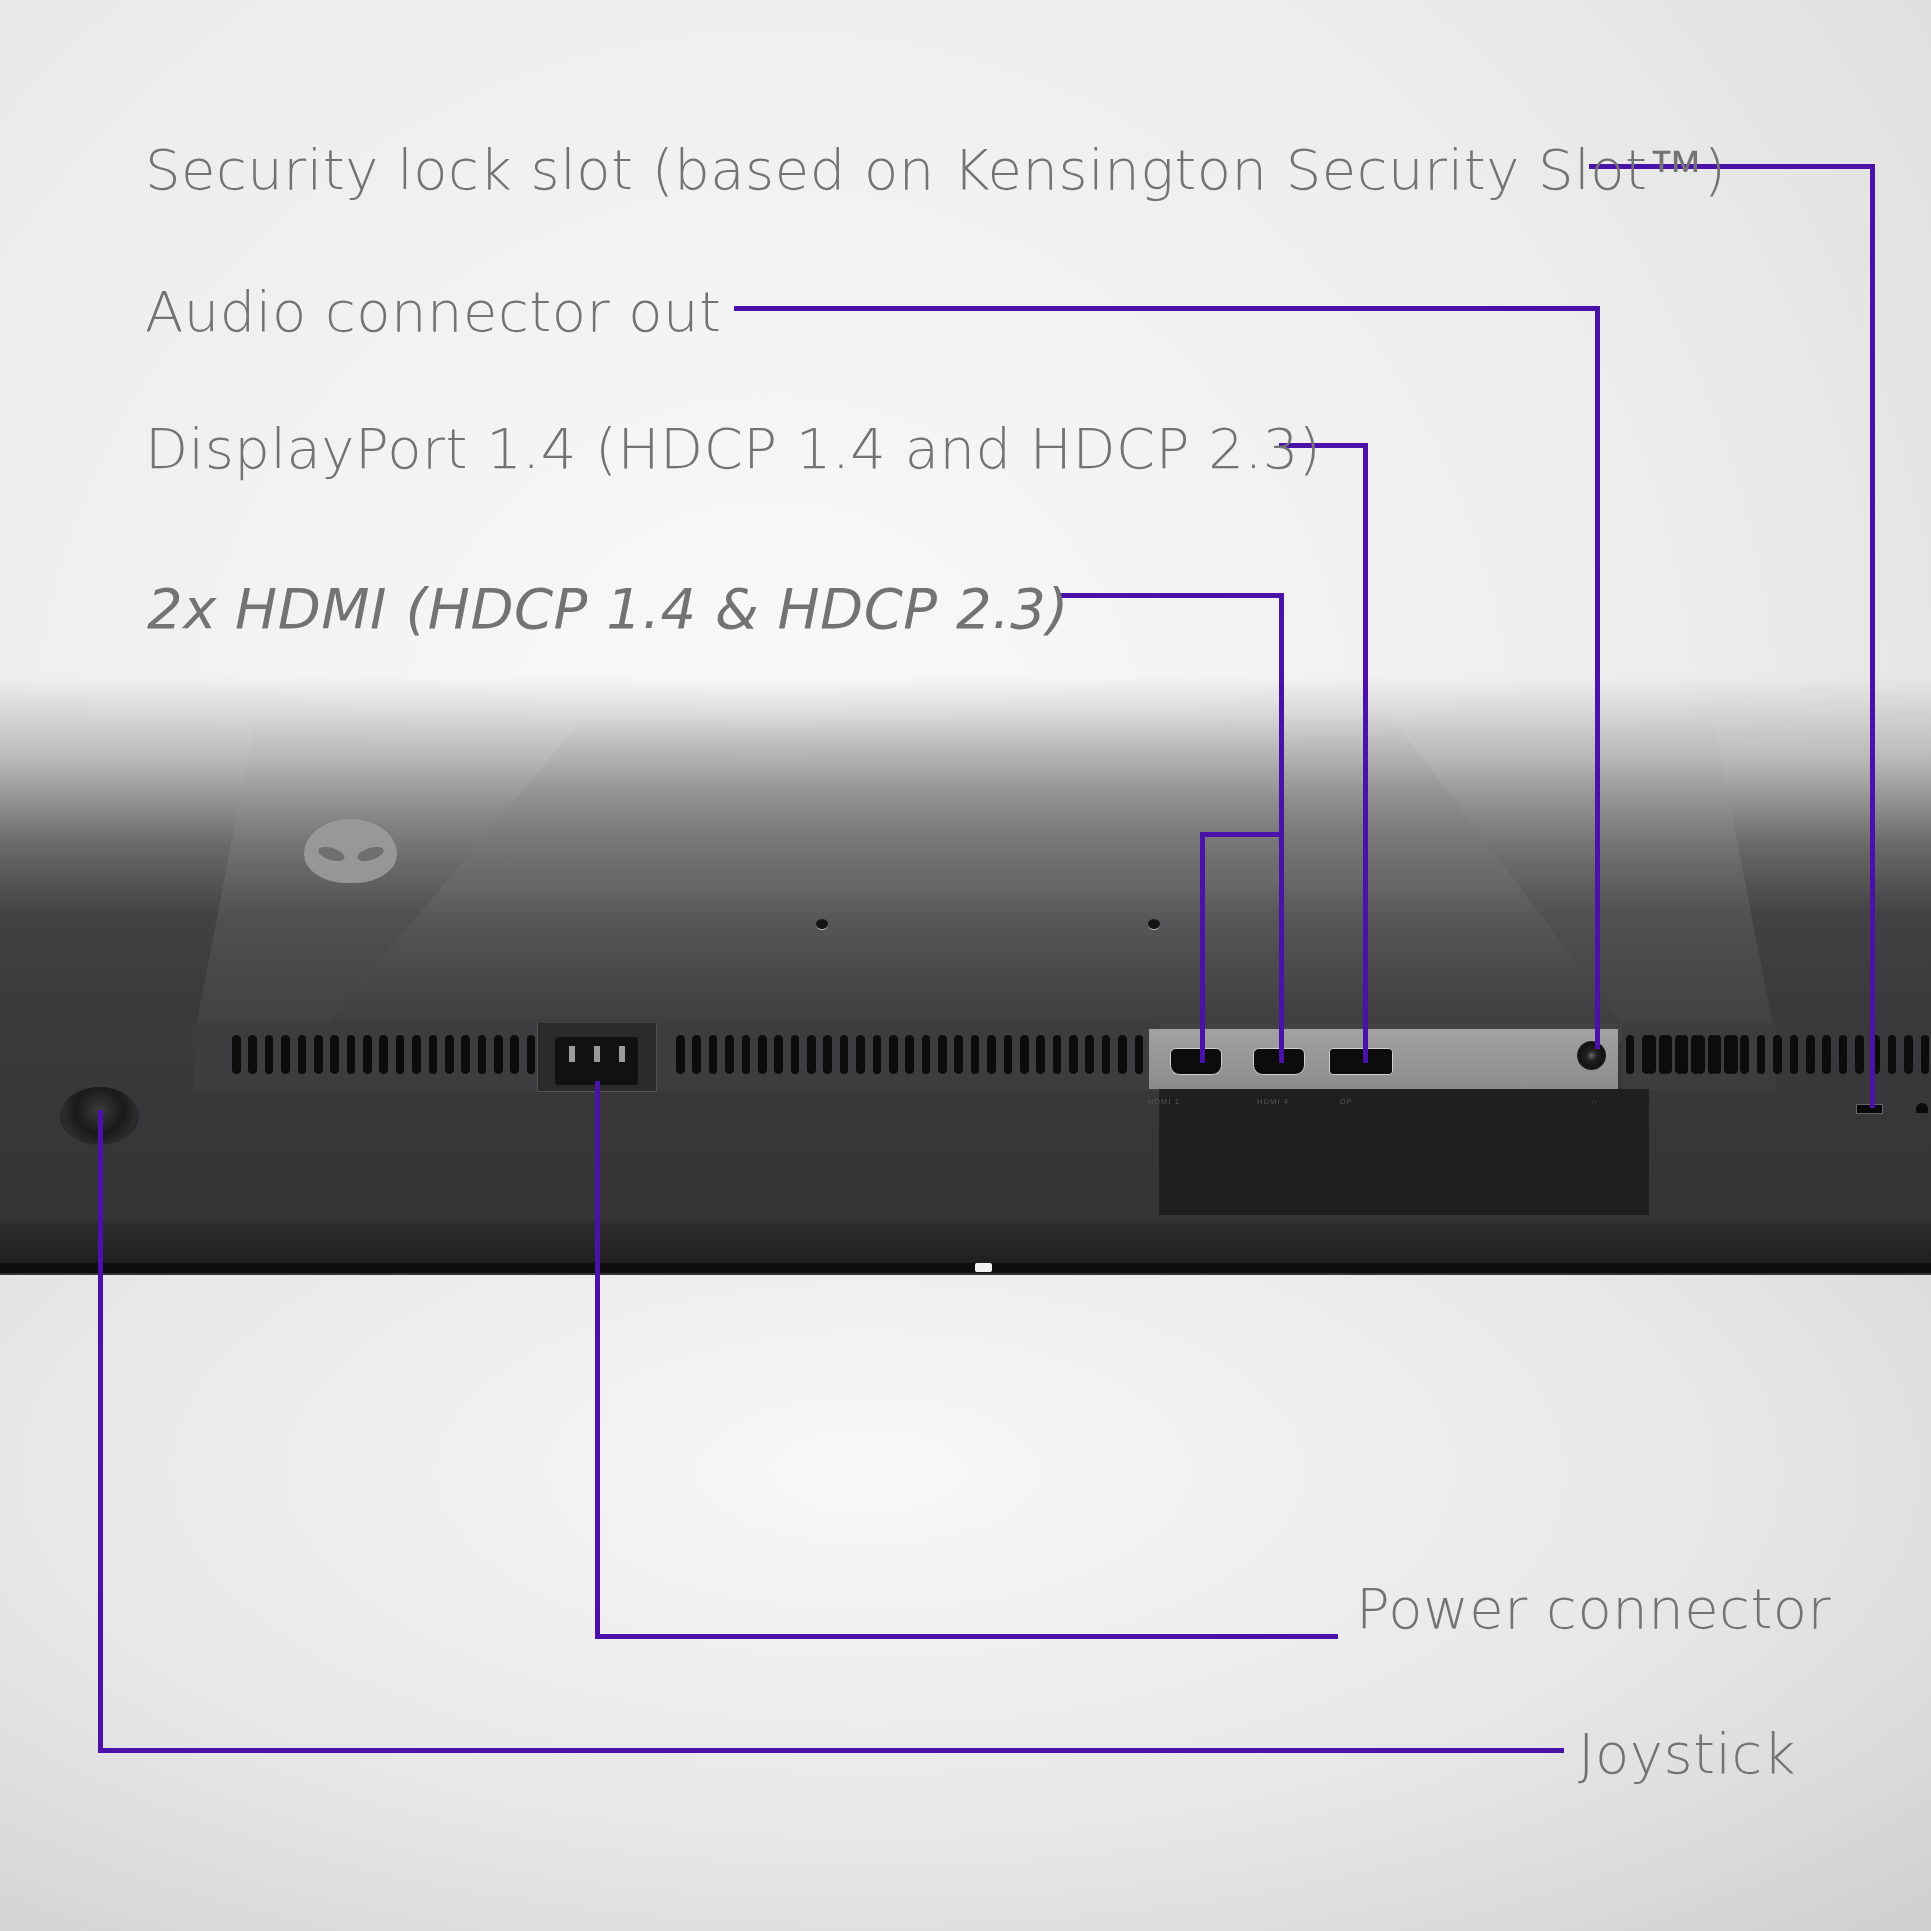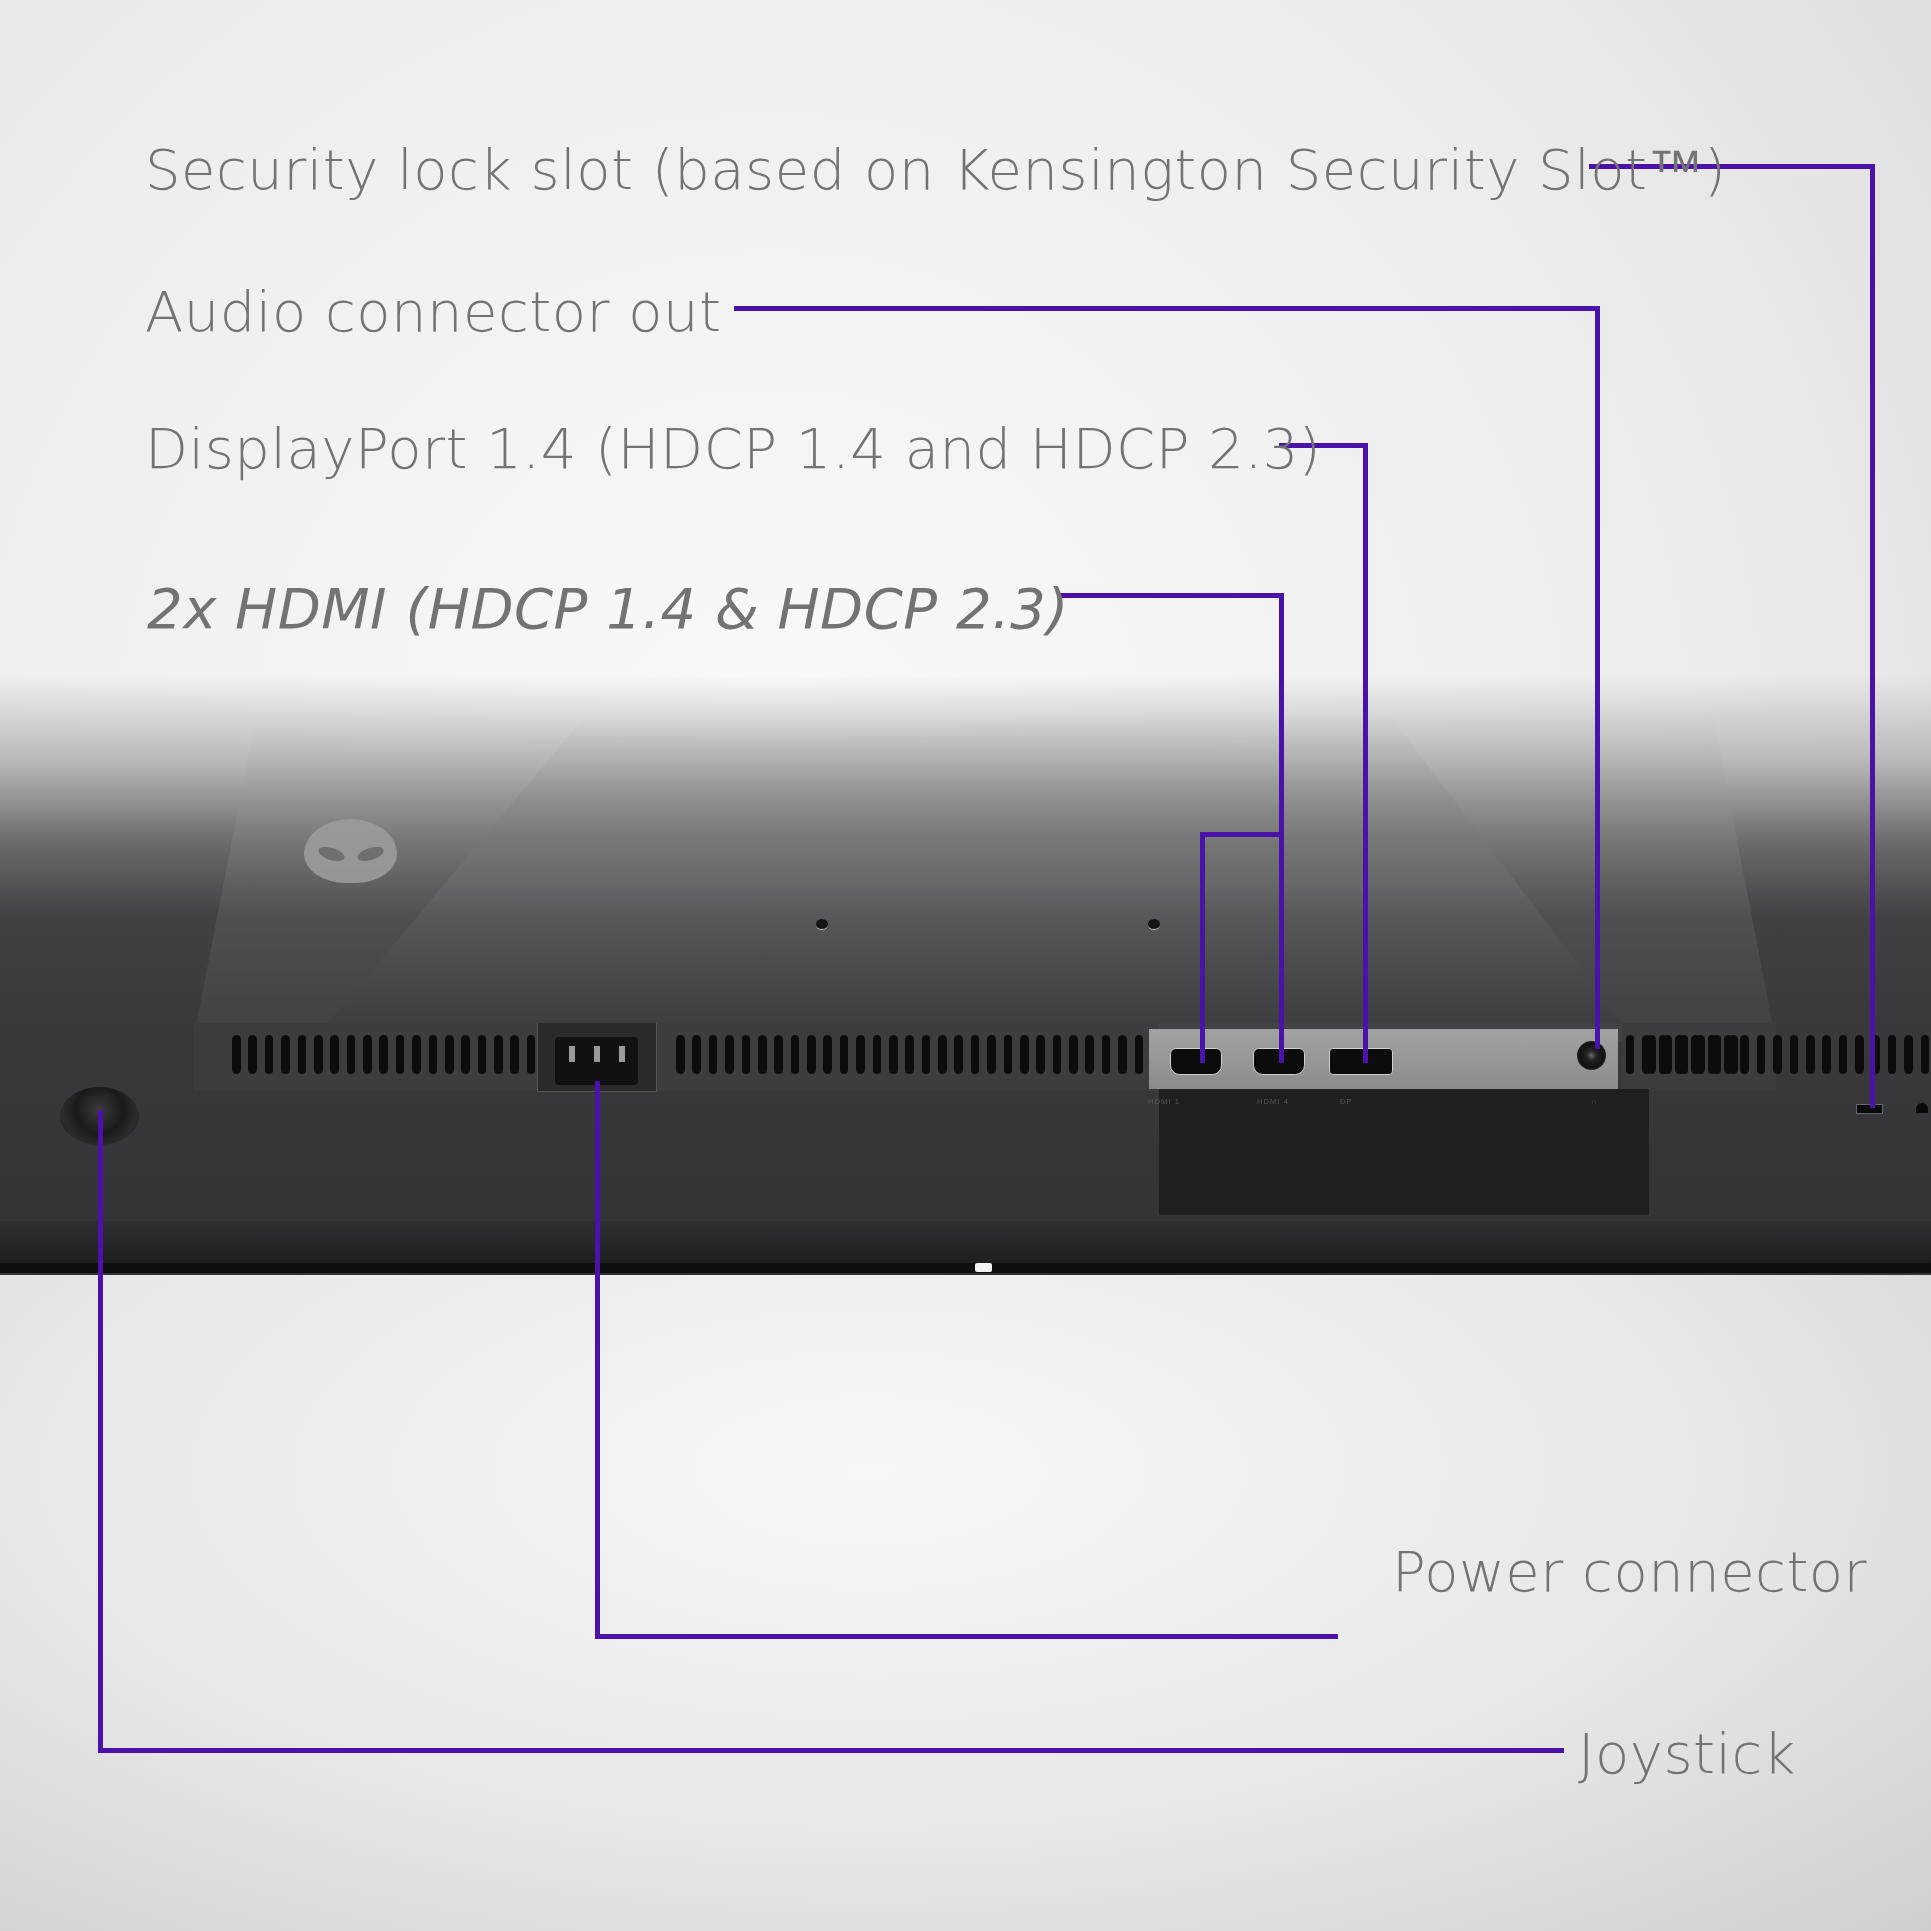--- a/index.html
+++ b/index.html
@@ -274,15 +274,15 @@
 <div class="ln v" style="left:595px; top:1081px; height:557px;"></div>
 <div class="ln h" style="left:595px; top:1634px; width:743px;"></div>
 
 <div class="ln v" style="left:98px; top:1110px; height:642px;"></div>
 <div class="ln h" style="left:98px; top:1748px; width:1466px;"></div>
 
 <div class="label" style="left:145px; top:137px;">Security lock slot (based on Kensington Security Slot™)</div>
 <div class="label" style="left:145px; top:279px;">Audio connector out</div>
 <div class="label" style="left:145px; top:416px;">DisplayPort 1.4 (HDCP 1.4 and HDCP 2.3)</div>
 <div class="label" style="left:147px; top:576px;font-style:italic;">2x HDMI (HDCP 1.4 &amp; HDCP 2.3)</div>
-<div class="label" style="left:1356px; top:1539px;margin-left:36px;">Power connector</div>
+<div class="label" style="left:1356px; top:1576px;">Power connector</div>
 <div class="label" style="left:1578px; top:1721px;">Joystick</div>
 
 
 </body></html>

